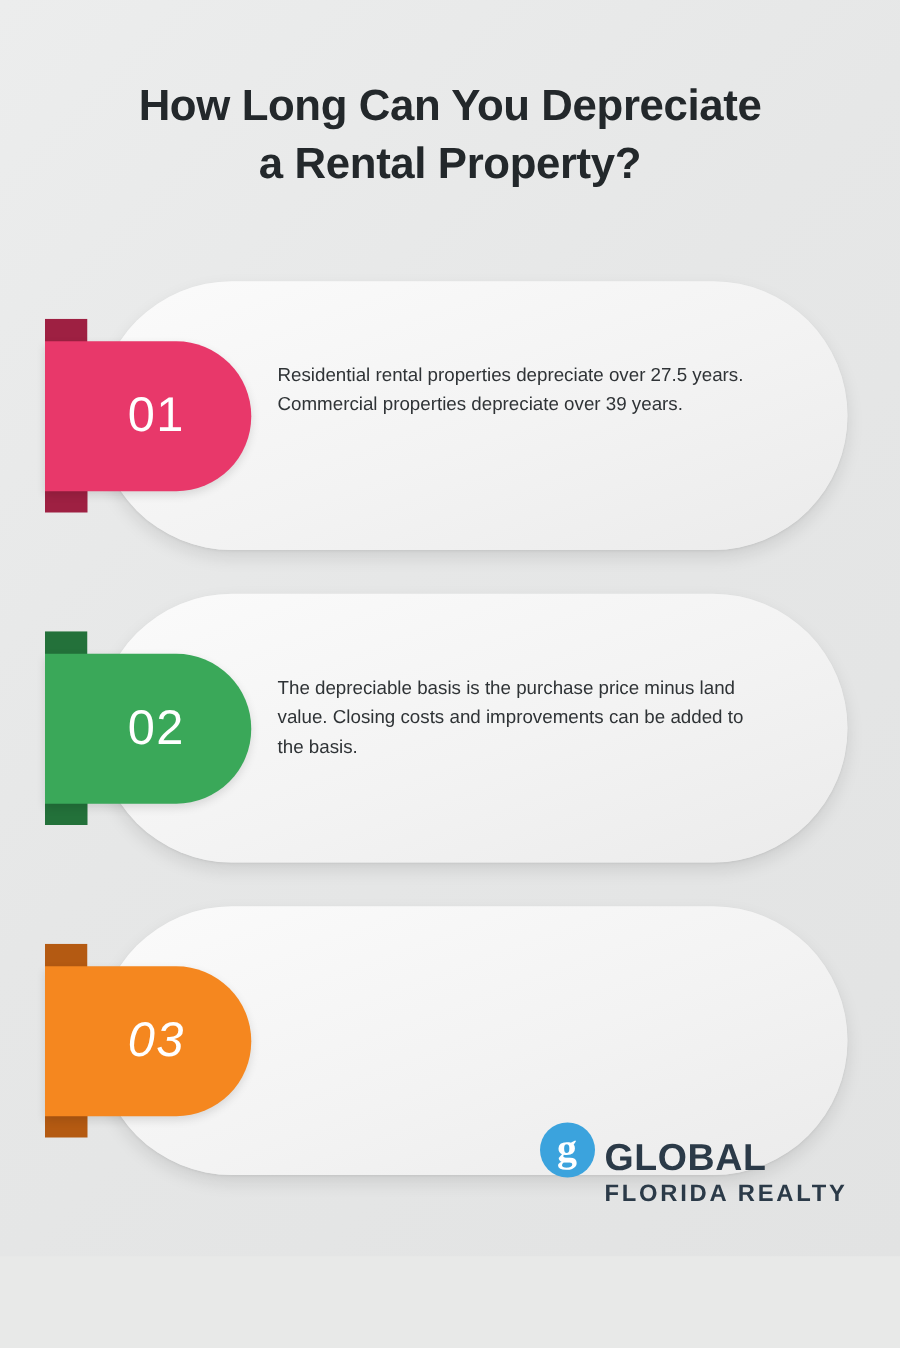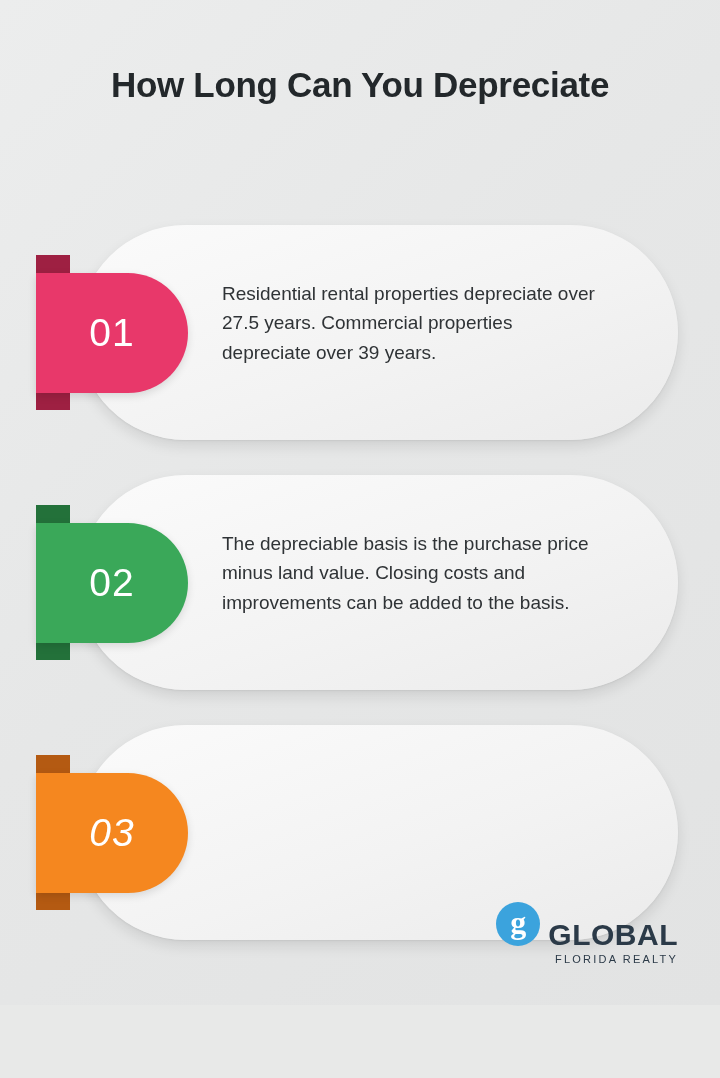--- a/index.html
+++ b/index.html
@@ -84,27 +84,28 @@
     height: 120px;
     border-radius: 0 60px 60px 0;
     display: flex;
     align-items: center;
     justify-content: center;
     color: #ffffff;
     font-size: 39px;
     font-weight: 500;
     letter-spacing: 1px;
     box-shadow: 0 3px 8px rgba(0,0,0,0.12);
+    padding-left: 13px;
   }
   .text {
     position: absolute;
     left: 222px;
-    top: 54px;
+    top: 64px;
     width: 380px;
-    font-size: 19px;
+    font-size: 15px;
     line-height: 1.55;
     color: #2f3336;
   }
 
   
   .logo {
     position: absolute;
     right: 42px;
     bottom: 40px;
     display: flex;
@@ -131,36 +132,37 @@
   }
   .logo-main {
     font-size: 30px;
     font-weight: bold;
     color: #2b3a48;
     letter-spacing: 0.5px;
     line-height: 1;
     margin-top: 37px;
   }
   .logo-sub {
-    font-size: 11px;
-    font-weight: normal;
+    font-size: 19px;
+    font-weight: bold;
     color: #2b3a48;
     letter-spacing: 2.2px;
     line-height: 1;
     margin-top: 4px;
     text-align: right;
   }
 </style>
 </head>
 <body>
 
 <div class="page">
 
   <div class="title">
     <span>How Long Can You Depreciate</span>
+    <span class="line2">a Rental Property?</span>
   </div>
 
   <div class="items">
 
     <div class="item">
       <div class="card"></div>
       <div class="fold-top" style="background:#9e2042;"></div>
       <div class="fold-bottom" style="background:#9e2042;"></div>
       <div class="badge" style="background:#e8386a;">
         <span>01</span>

